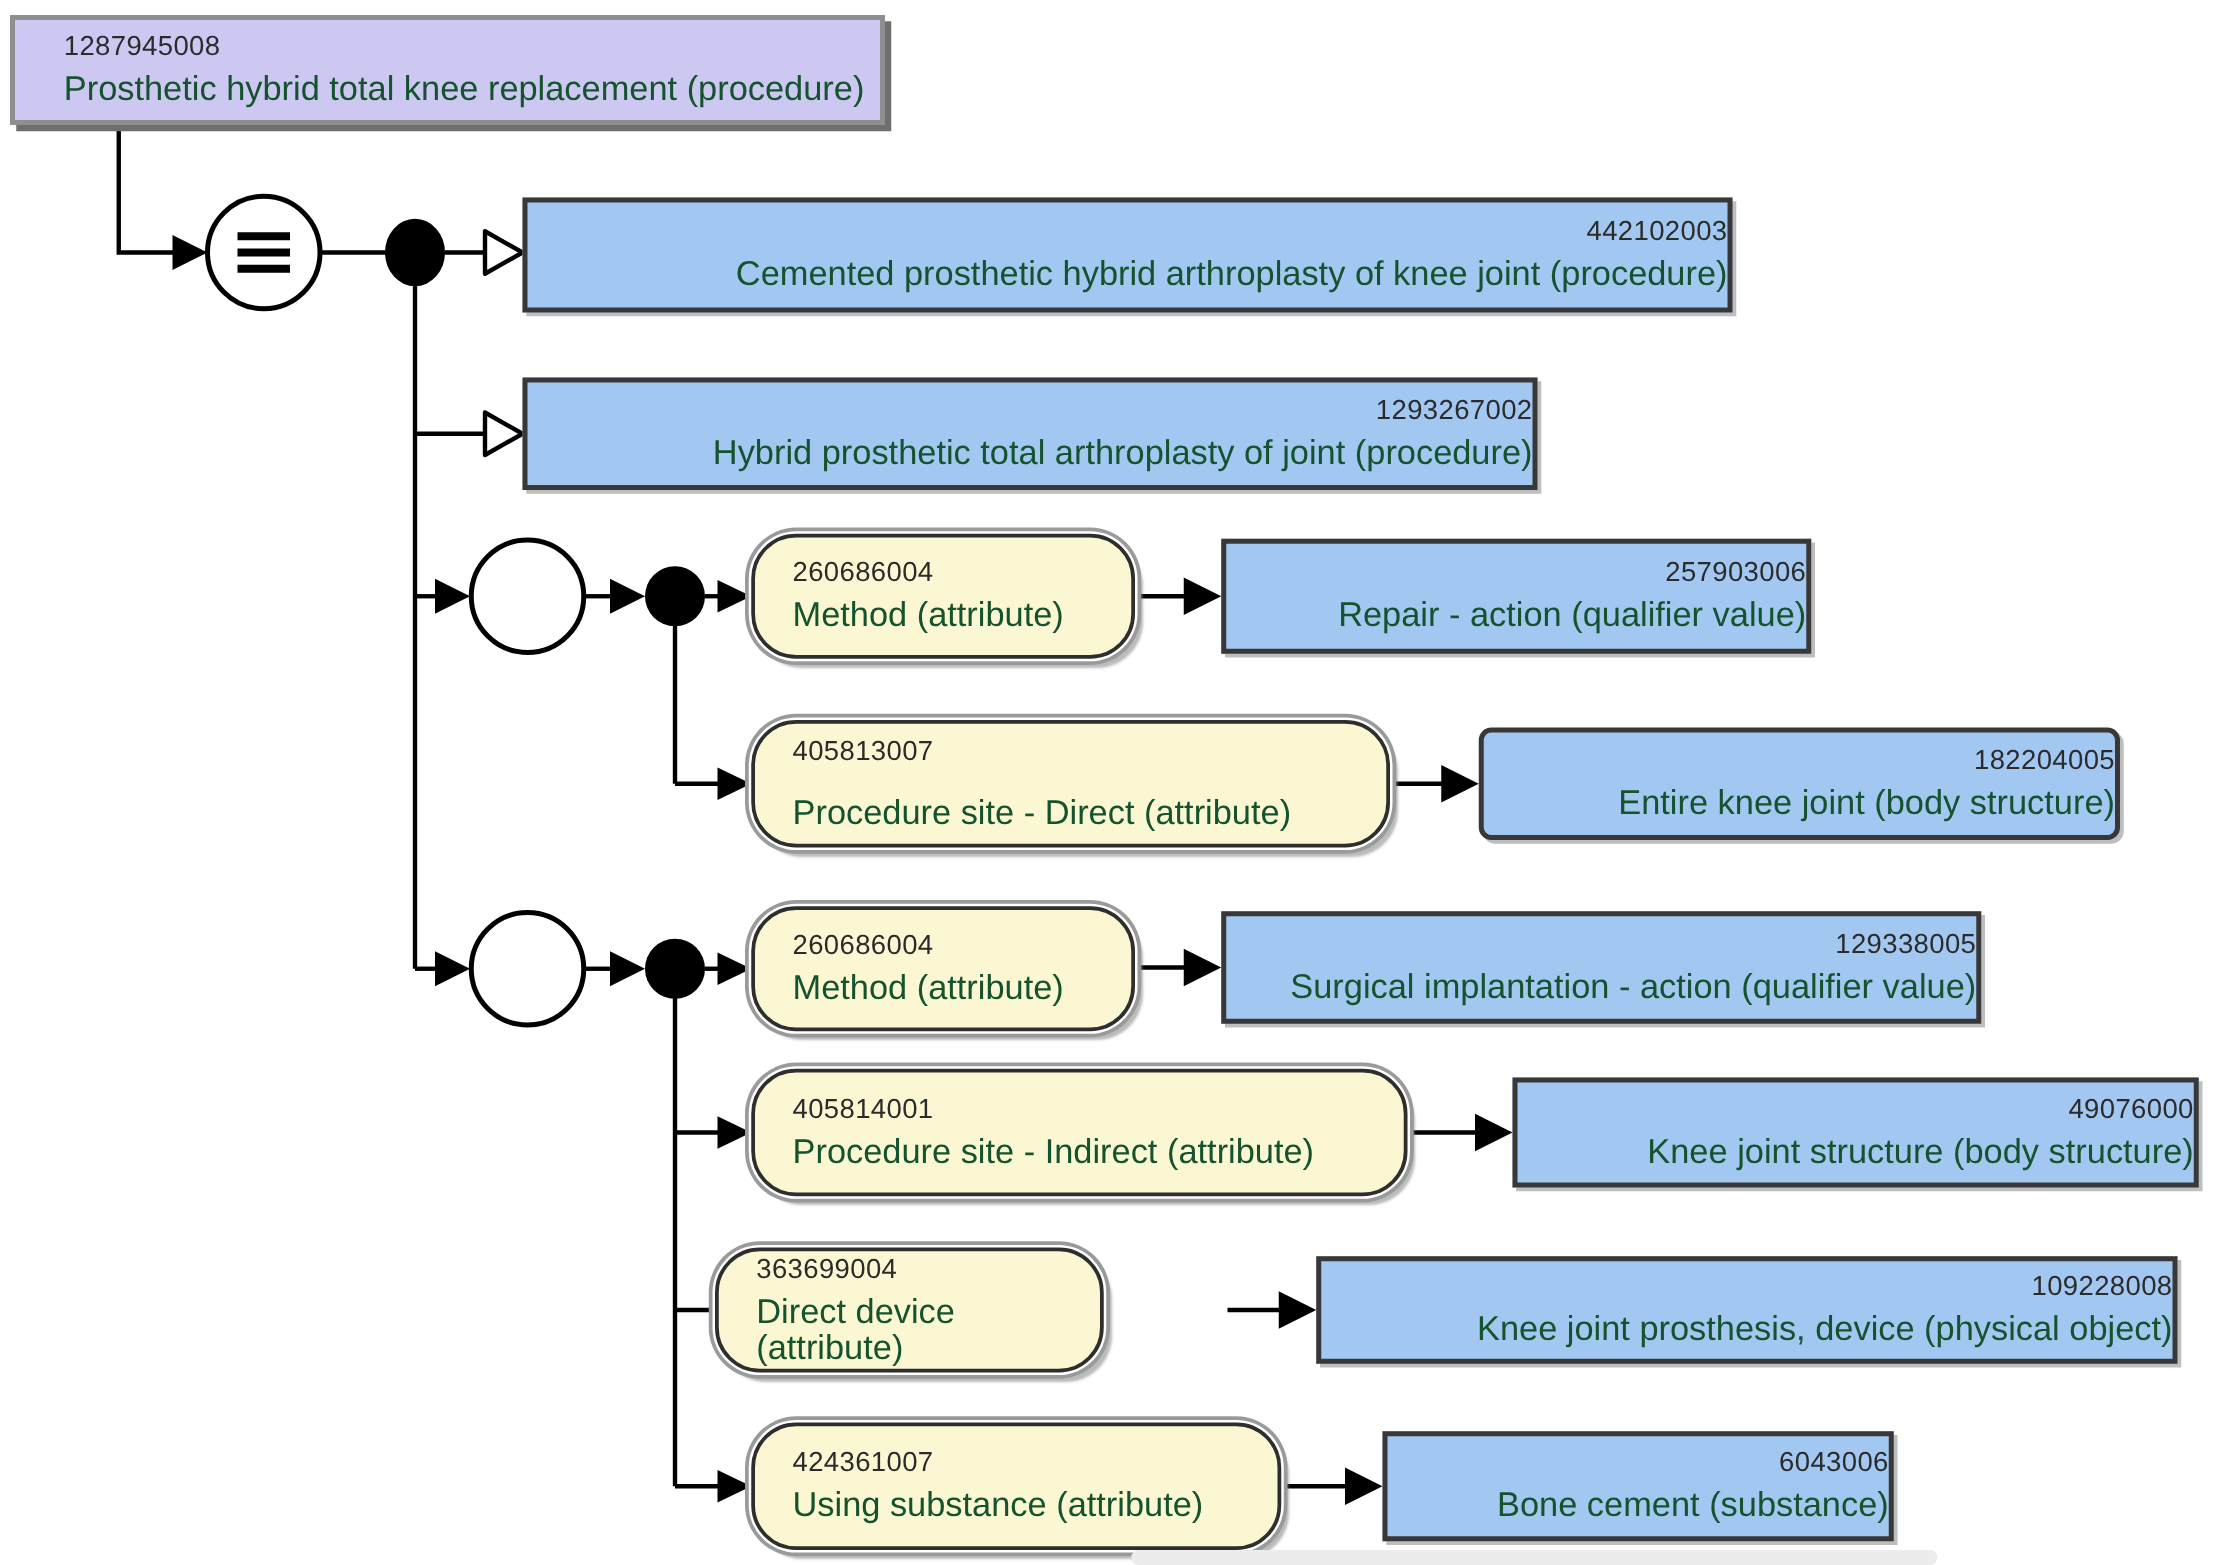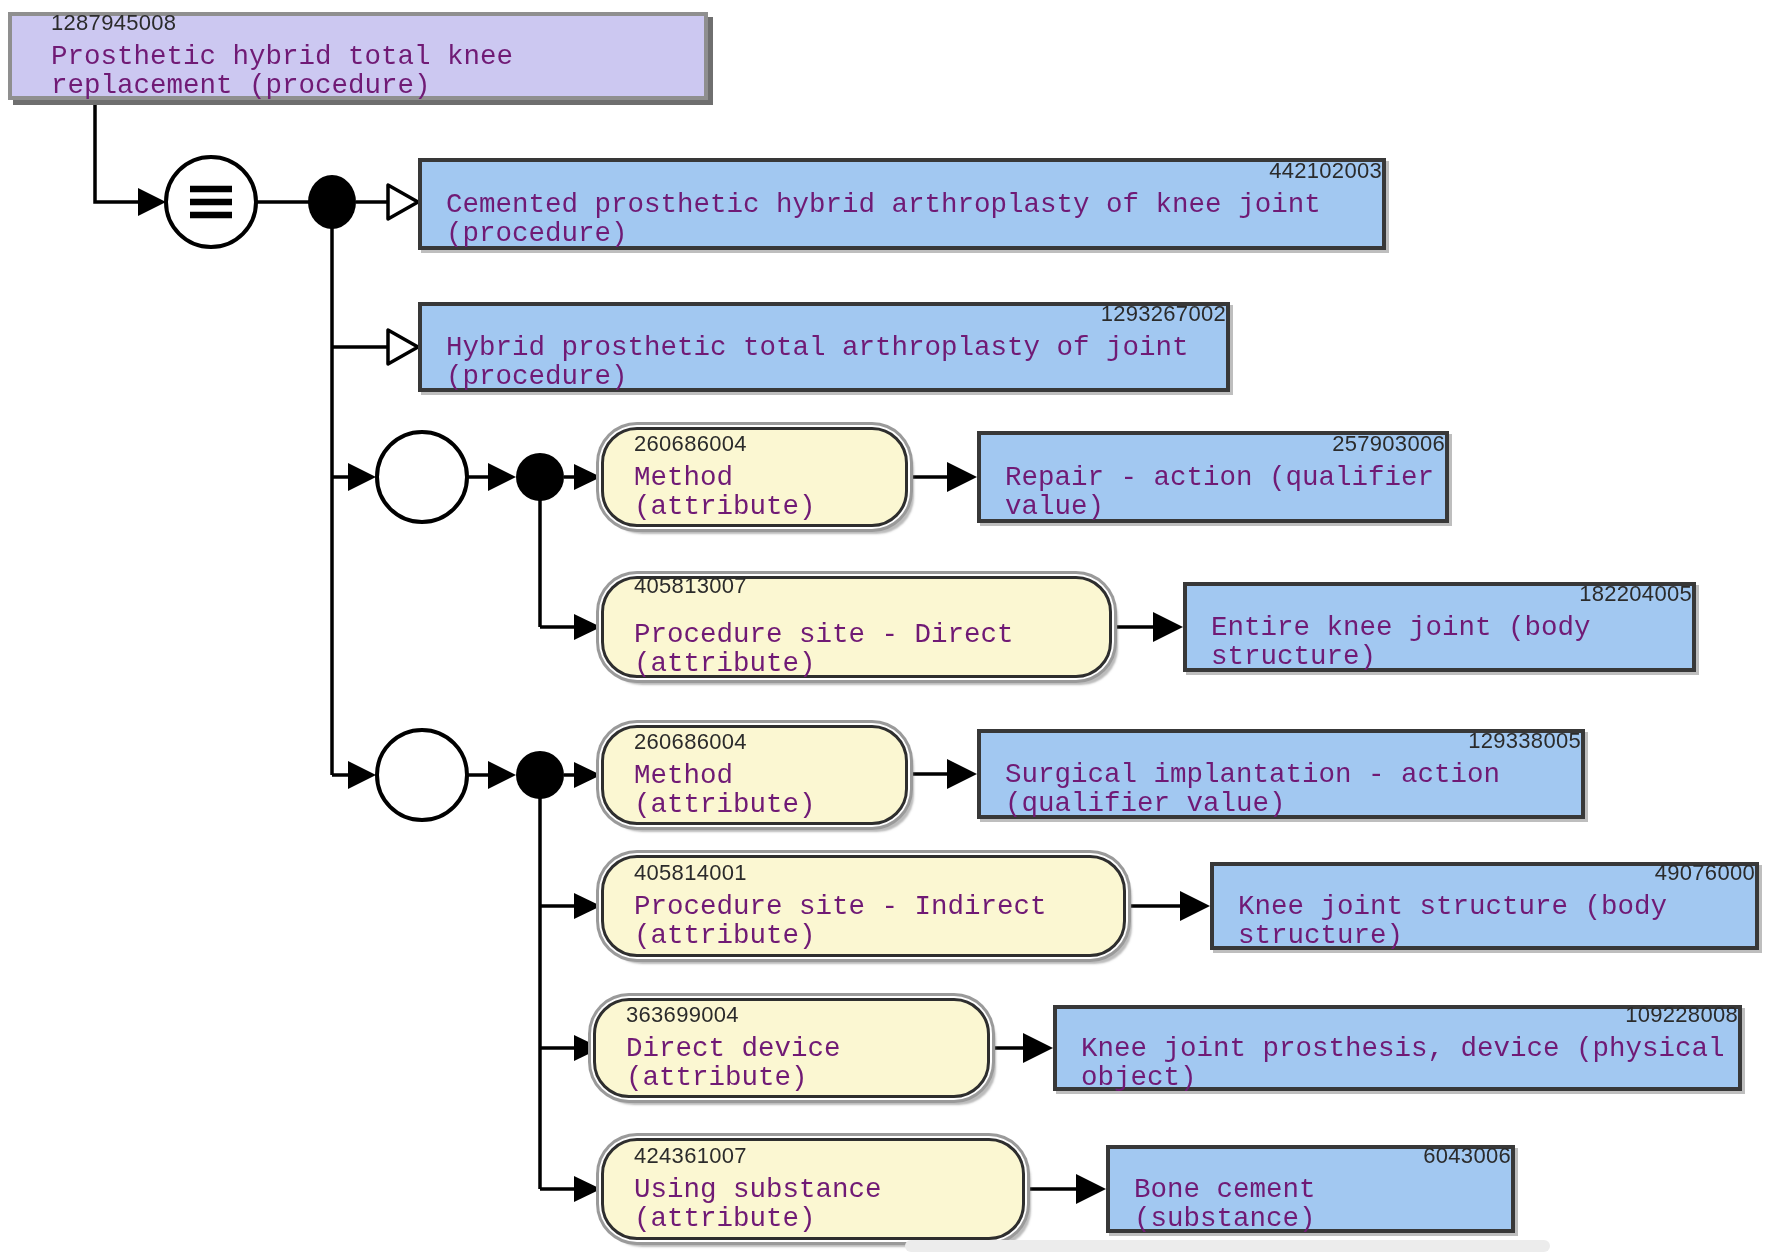--- a/index.html
+++ b/index.html
@@ -6,21 +6,21 @@
   .canvas{
     position:relative;width:1770px;height:1252px;background:#ffffff;
     font-family:"Liberation Sans",sans-serif;overflow:hidden;
   }
   .wires{position:absolute;left:0;top:0;pointer-events:none;}
   .node{
     position:absolute;box-sizing:border-box;display:flex;flex-direction:column;
     justify-content:center;gap:9px;
   }
   .node .cid{font-size:22px;color:#2b2b2b;line-height:1;letter-spacing:0.3px;}
-  .node .cterm{font-size:27.5px;color:#701a75;line-height:1.05;font-family:Liberation Mono, monospace;}
+  .node .cterm{font-size:27.5px;color:#14532d;line-height:1.05;}
   .fbox{ 
     background:#ccc8f1;border:4px solid #8f8f8f;padding-left:39px;
     box-shadow:5px 5px 0 0 #6f6f6f;
   }
   .cbox{ 
     background:#a2c8f1;border:4px solid #383838;padding-left:24px;
     box-shadow:3px 3px 0 0 rgba(110,110,110,0.45);
     align-items:flex-end;
   }
   .abox{ 
@@ -133,21 +133,21 @@
   </div>
   <div class="node cbox" style="left:977px;top:431px;width:472px;height:92px;">
     <span class="cid">257903006</span>
     <span class="cterm">Repair - action (qualifier value)</span>
   </div>
 
   <div class="node abox" style="left:601px;top:576px;width:511px;height:102px;gap:24px;">
     <span class="cid">405813007</span>
     <span class="cterm">Procedure site - Direct (attribute)</span>
   </div>
-  <div class="node cbox" style="left:1183px;top:582px;width:513px;height:90px;">
+  <div class="node cbox" style="left:1183px;top:582px;width:513px;height:90px;border-radius:10px;">
     <span class="cid">182204005</span>
     <span class="cterm">Entire knee joint (body structure)</span>
   </div>
 
   <div class="node abox" style="left:601px;top:725px;width:307px;height:100px;">
     <span class="cid">260686004</span>
     <span class="cterm">Method (attribute)</span>
   </div>
   <div class="node cbox" style="left:977px;top:729px;width:608px;height:90px;">
     <span class="cid">129338005</span>
@@ -156,21 +156,21 @@
 
   <div class="node abox" style="left:601px;top:855px;width:525px;height:102px;">
     <span class="cid">405814001</span>
     <span class="cterm">Procedure site - Indirect (attribute)</span>
   </div>
   <div class="node cbox" style="left:1210px;top:862px;width:549px;height:88px;">
     <span class="cid">49076000</span>
     <span class="cterm">Knee joint structure (body structure)</span>
   </div>
 
-  <div class="node abox" style="left:593px;top:998px;width:397px;height:100px;">
+  <div class="node abox" style="left:572px;top:998px;width:311px;height:100px;">
     <span class="cid">363699004</span>
     <span class="cterm">Direct device (attribute)</span>
   </div>
   <div class="node cbox" style="left:1053px;top:1005px;width:689px;height:86px;">
     <span class="cid">109228008</span>
     <span class="cterm">Knee joint prosthesis, device (physical object)</span>
   </div>
 
   <div class="node abox" style="left:601px;top:1138px;width:424px;height:102px;">
     <span class="cid">424361007</span>

